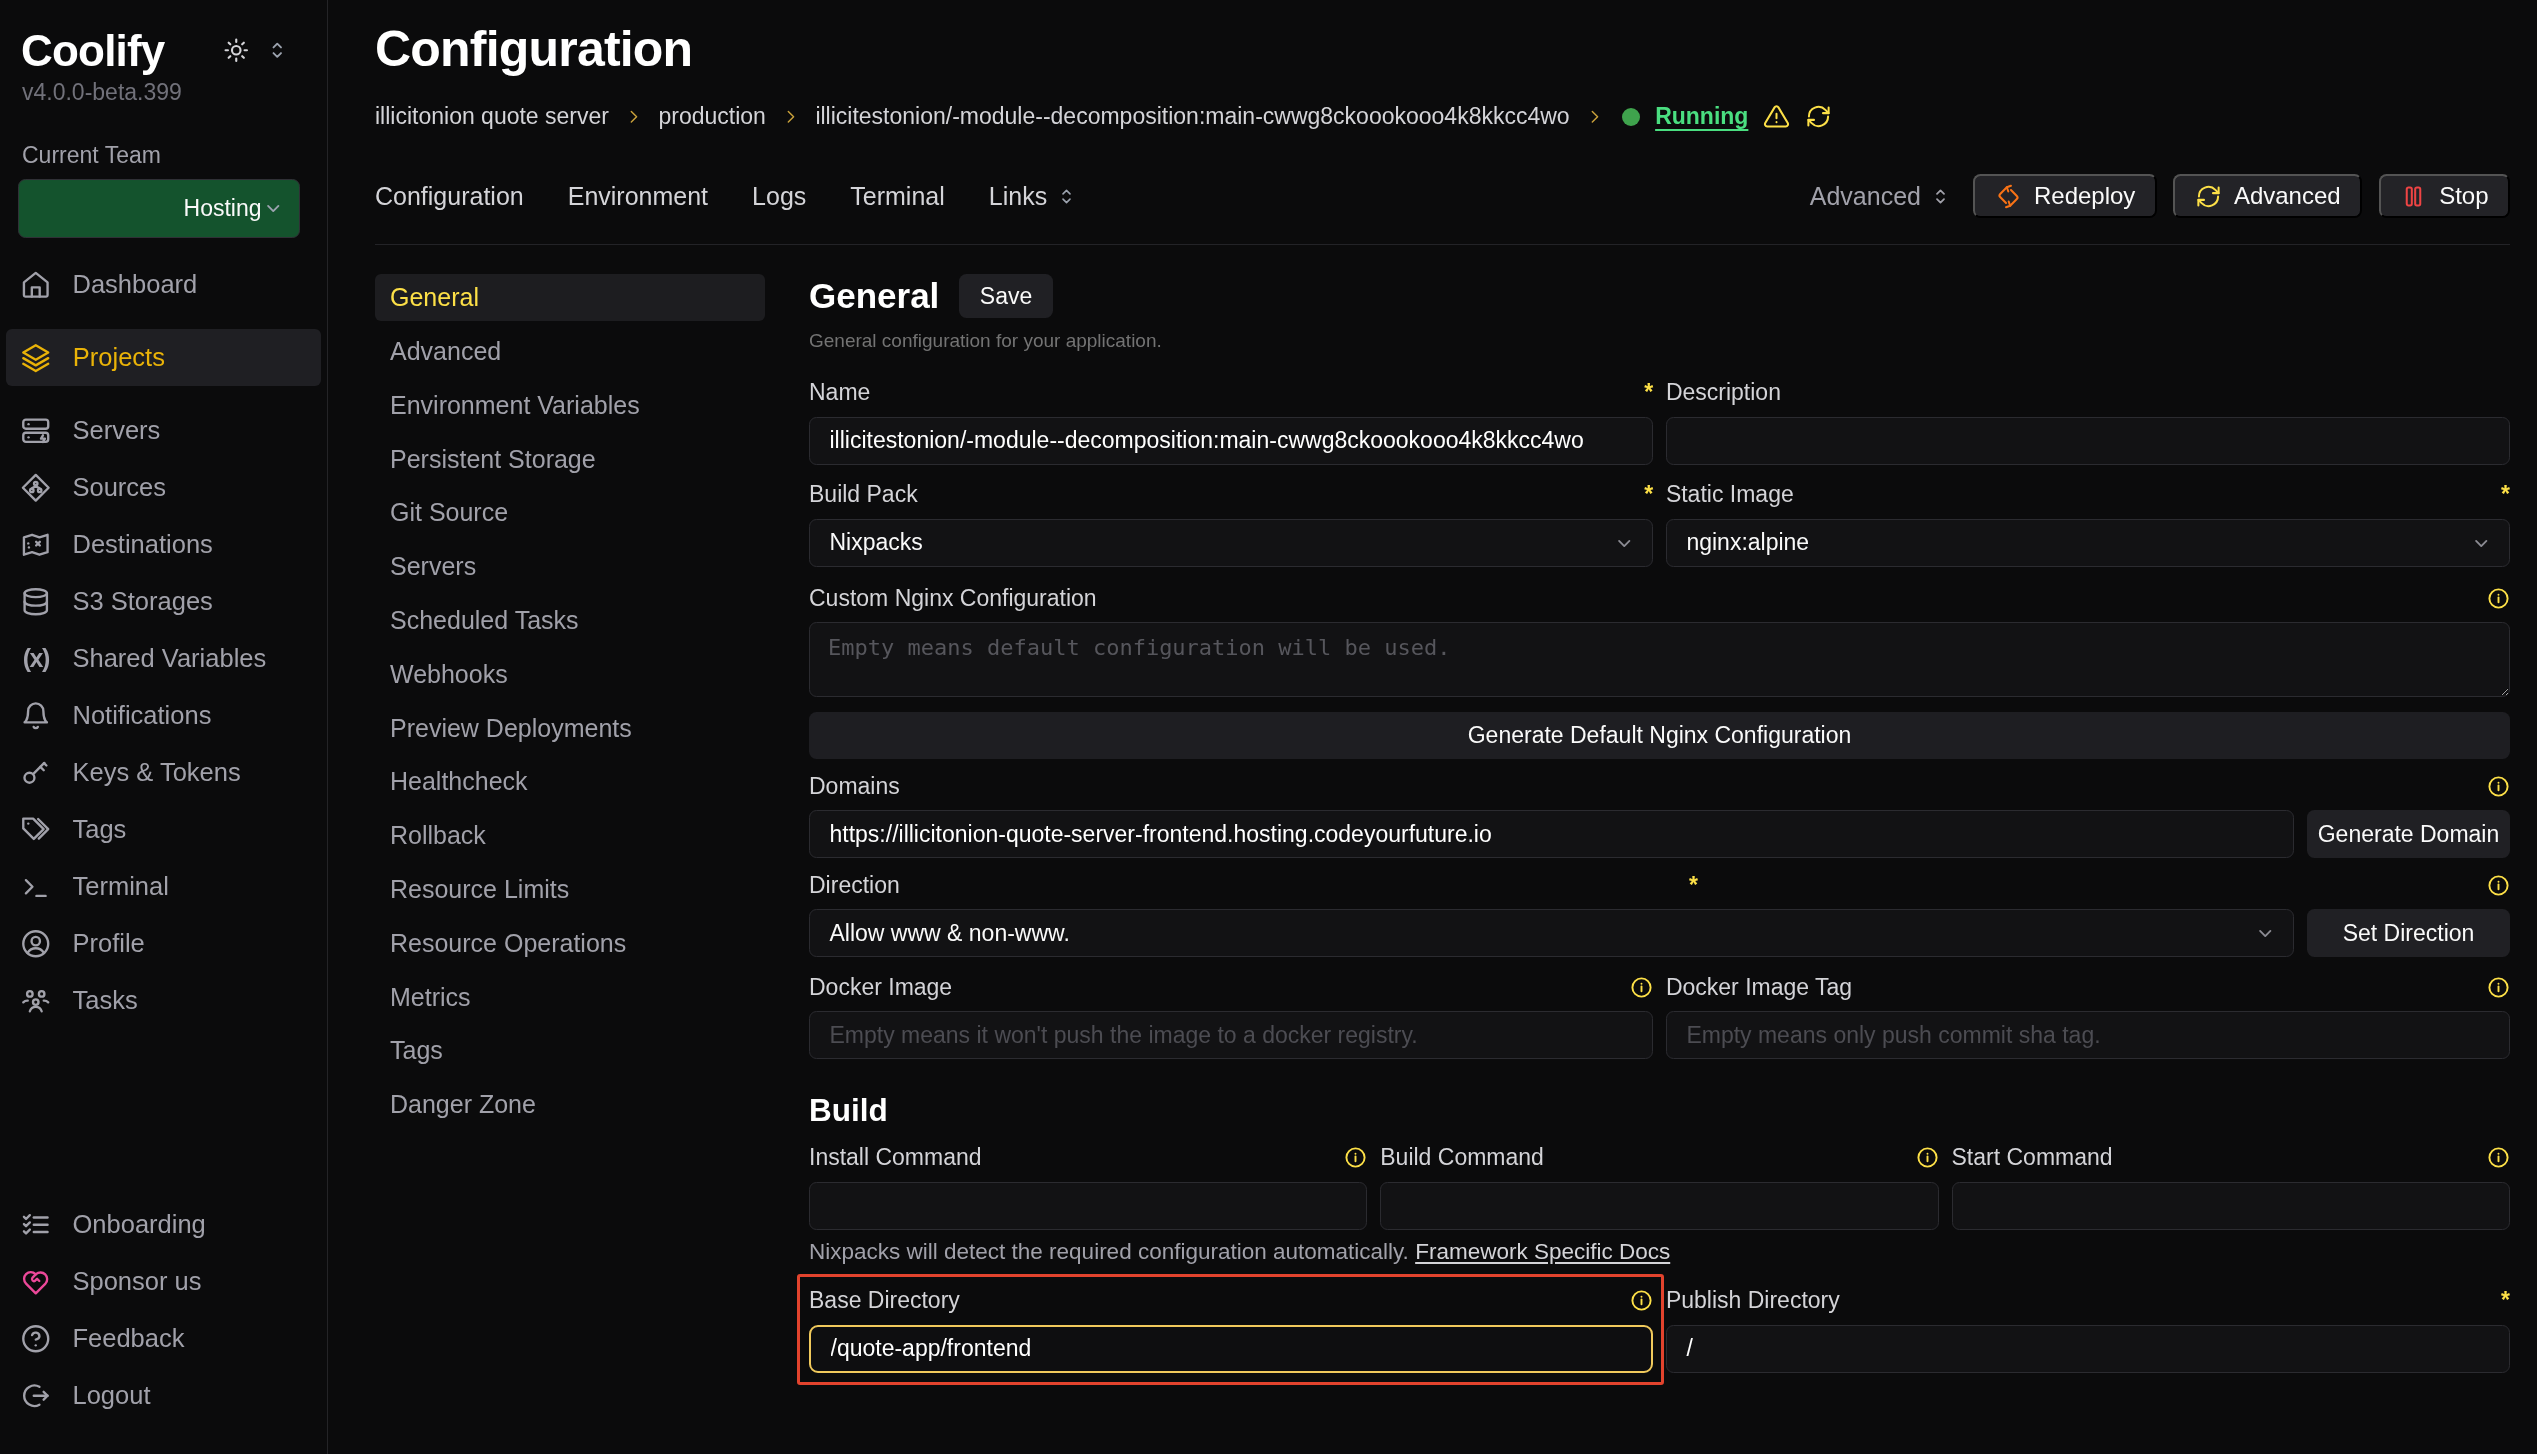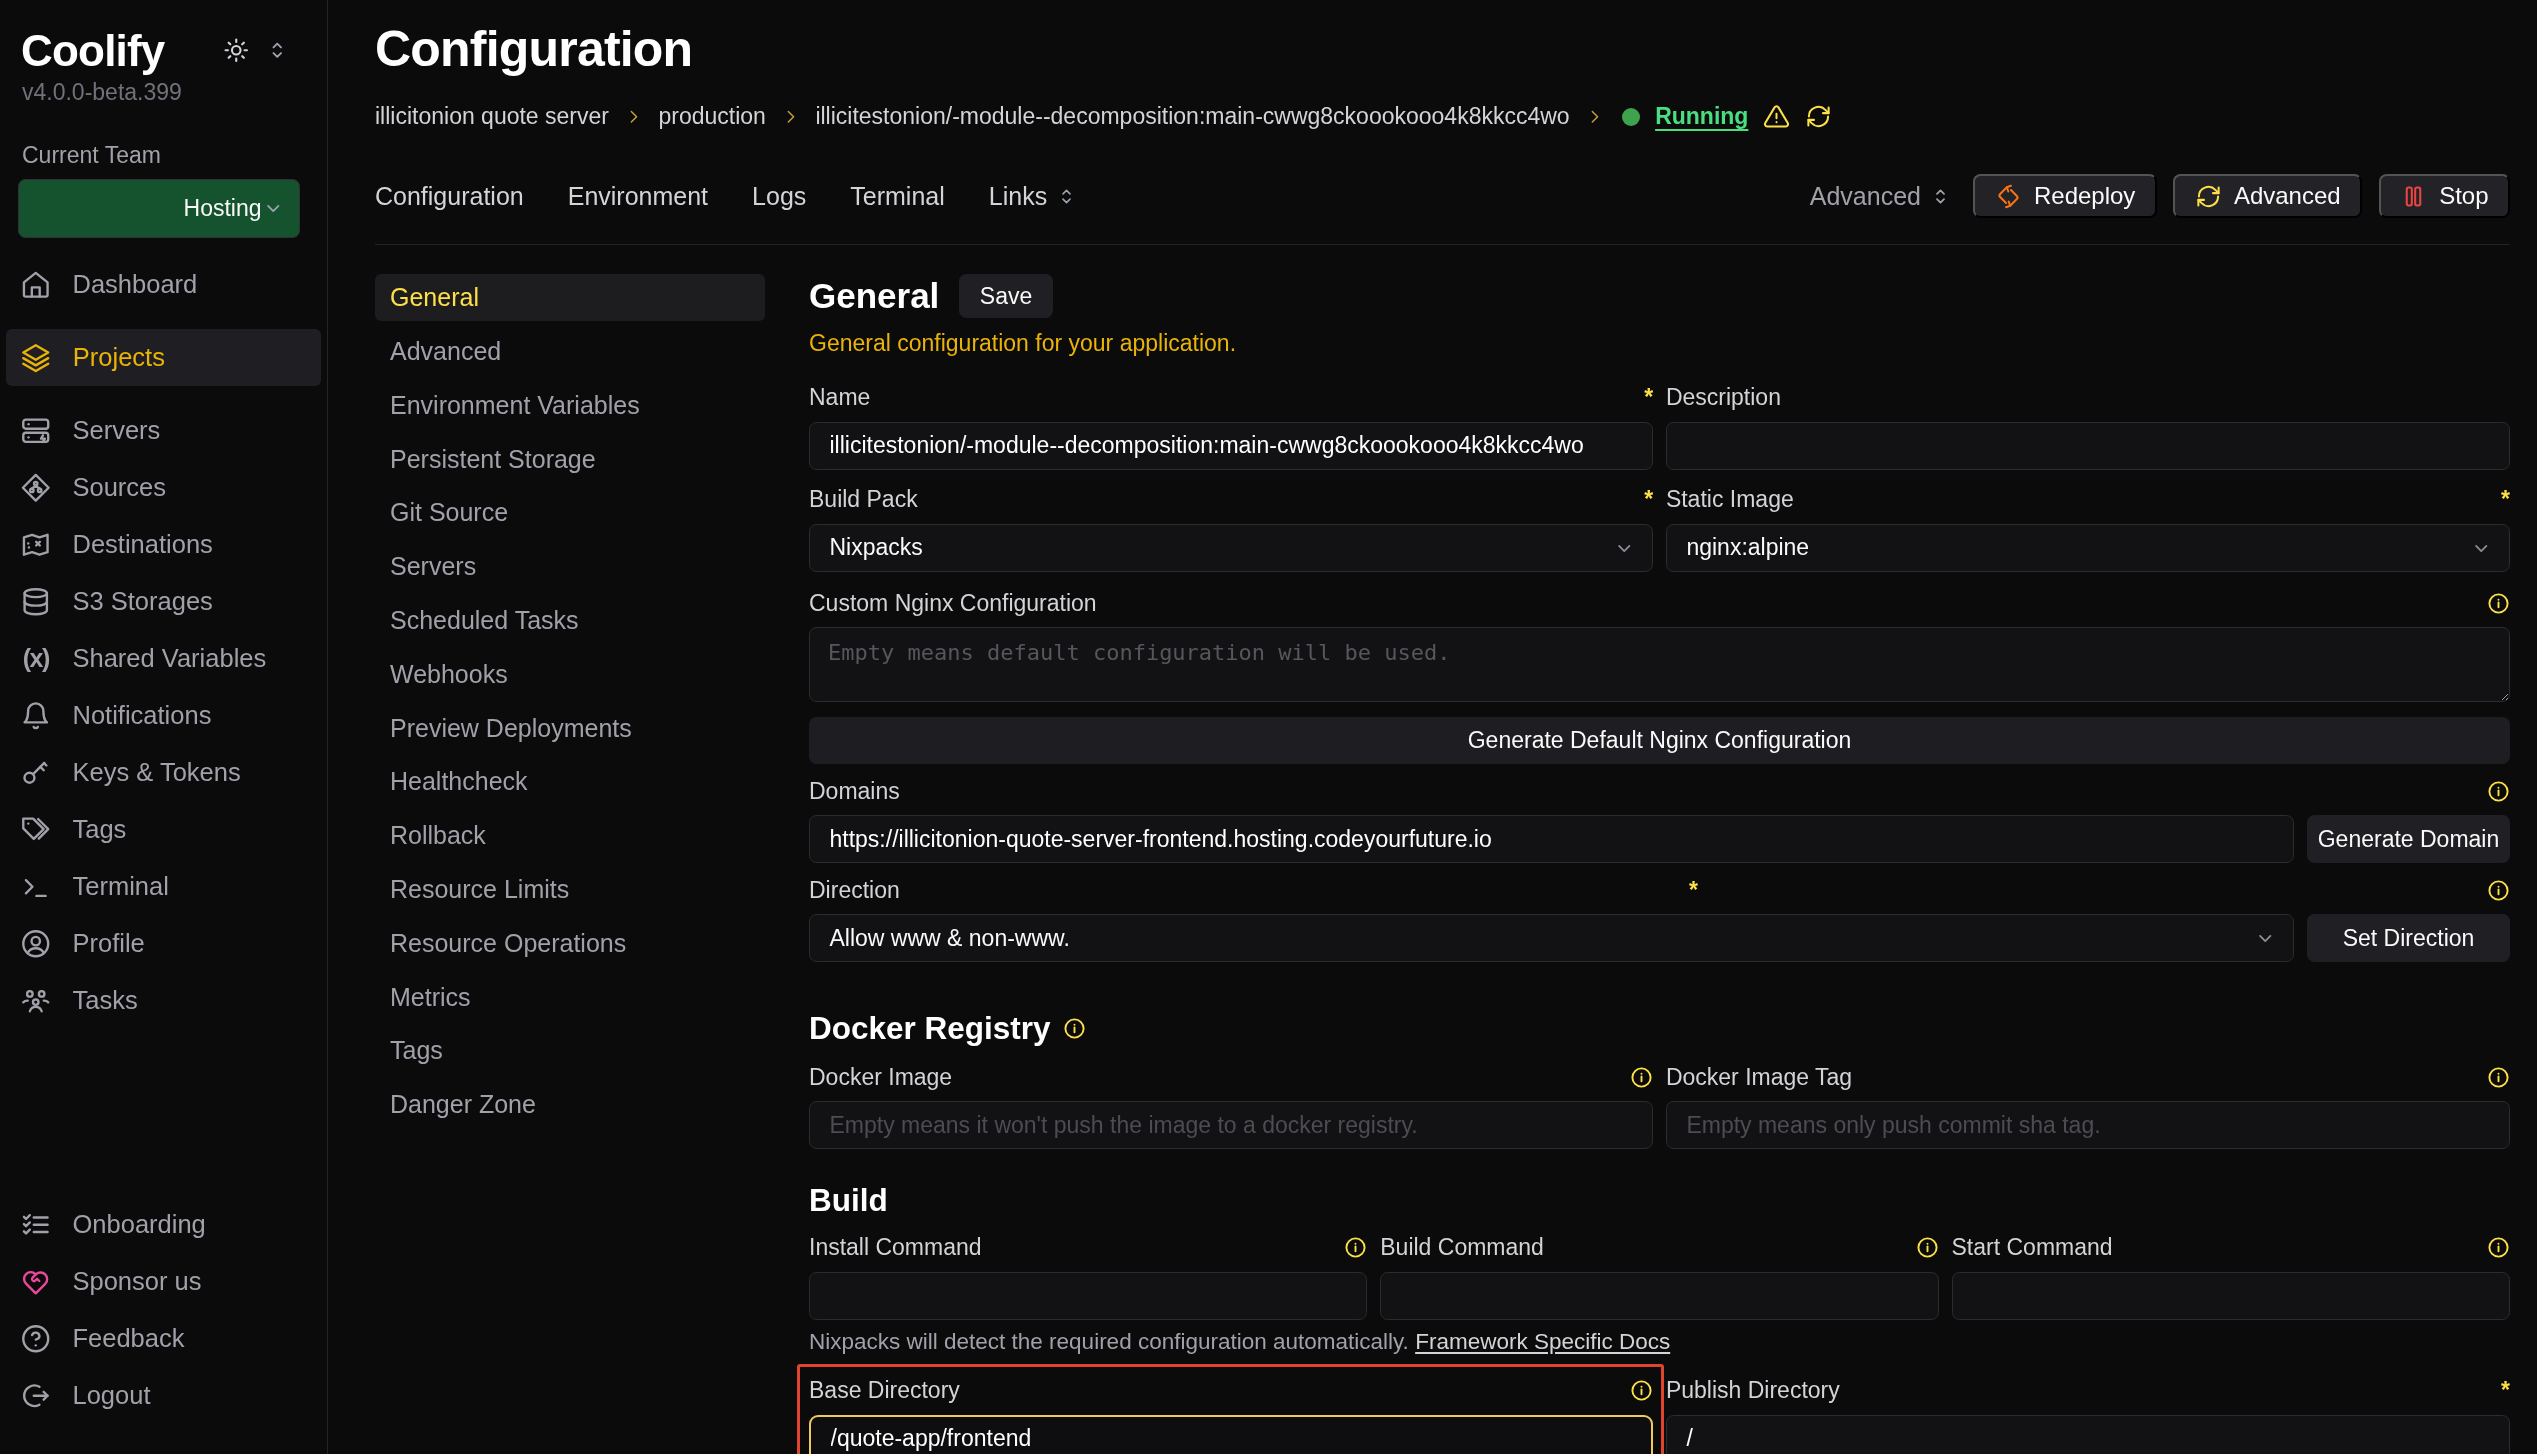--- a/index.html
+++ b/index.html
@@ -71,21 +71,21 @@
   .subnav { width:390px; min-width:390px; display:flex; flex-direction:column; gap:6.8px; }
   .subnav-item { height:47px; display:flex; align-items:center; padding-left:15px; font-size:25px; color:#a1a1aa; border-radius:6px; cursor:pointer; }
   .subnav-item.active { background:#1d1d20; color:#fde047; }
 
   
   .form { flex:1; margin-left:44px; min-width:0; }
   .section-head { display:flex; align-items:center; gap:19.5px; }
   .h-general { font-size:35px; font-weight:800; color:#ffffff; margin:0; }
   .btn { background:#202024; border:none; border-radius:7.5px; color:#fafafa; font-size:23px; font-family:inherit; cursor:pointer; }
   .btn-save { height:44px; padding:0 21px; }
-  .subtitle { margin-top:12px; font-size:23px; color:#eab308; }
+  .subtitle { margin-top:12px; font-size:19px; color:#737373; }
 
   .grid2 { display:grid; grid-template-columns:1fr 1fr; column-gap:12.8px; }
   .grid3 { display:grid; grid-template-columns:1fr 1fr 1fr; column-gap:12.8px; }
   .flabel { display:flex; align-items:center; gap:9.8px; font-size:23px; color:#d4d4d8; margin-bottom:10.5px; height:27px;justify-content:space-between; }
   .req { color:#fde047; font-weight:700; }
   .info { width:23px; height:23px; color:#fde047; flex:none; }
   .in, .sel, .ta {
     width:100%; background:#121214; border:0.8px solid #2b2b30; border-radius:7.5px;
     font-family:inherit;
   }
@@ -512,28 +512,20 @@
               <span>Allow www &amp; non-www.</span>
               <svg class="icn chev" viewBox="0 0 24 24" fill="none" stroke="currentColor" stroke-width="2" stroke-linecap="round" stroke-linejoin="round">
                   <path d="m6.5 9.5 5.5 5.5 5.5-5.5"></path>
                 </svg>
             </div>
             <button class="btn btn-side">Set Direction</button>
           </div>
         </div>
 
         
-        <div class="h-section">
-          <span>Docker Registry</span>
-          <svg class="icn info" viewBox="0 0 24 24" fill="none" stroke="currentColor" stroke-width="2" stroke-linecap="round" stroke-linejoin="round">
-              <circle cx="12" cy="12" r="9.5"></circle>
-              <path d="M12 11v5"></path>
-              <path d="M12 8h.01"></path>
-            </svg>
-        </div>
         <div class="grid2 row-docker">
           <div class="field">
             <div class="flabel">
               <span>Docker Image</span>
               <svg class="icn info" viewBox="0 0 24 24" fill="none" stroke="currentColor" stroke-width="2" stroke-linecap="round" stroke-linejoin="round">
                   <circle cx="12" cy="12" r="9.5"></circle>
                   <path d="M12 11v5"></path>
                   <path d="M12 8h.01"></path>
                 </svg>
             </div>

